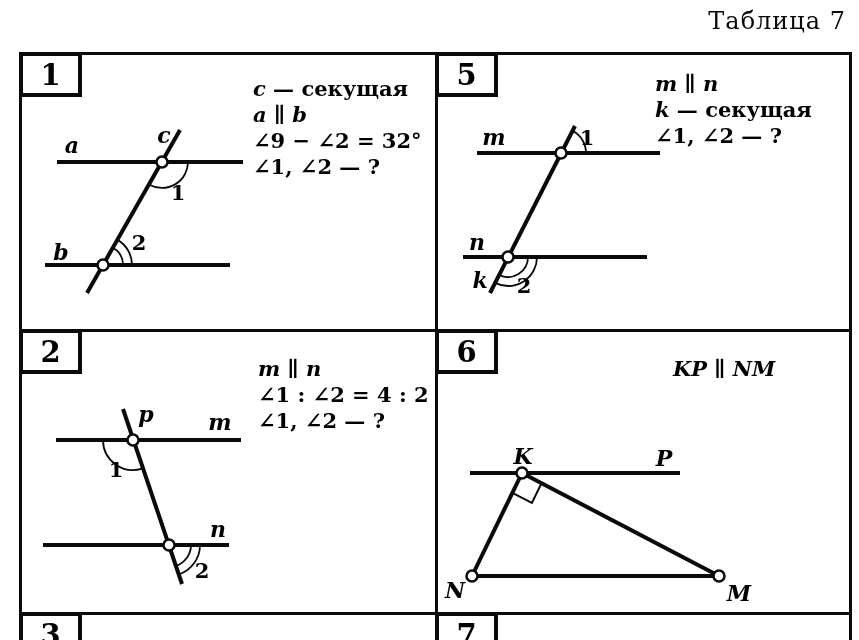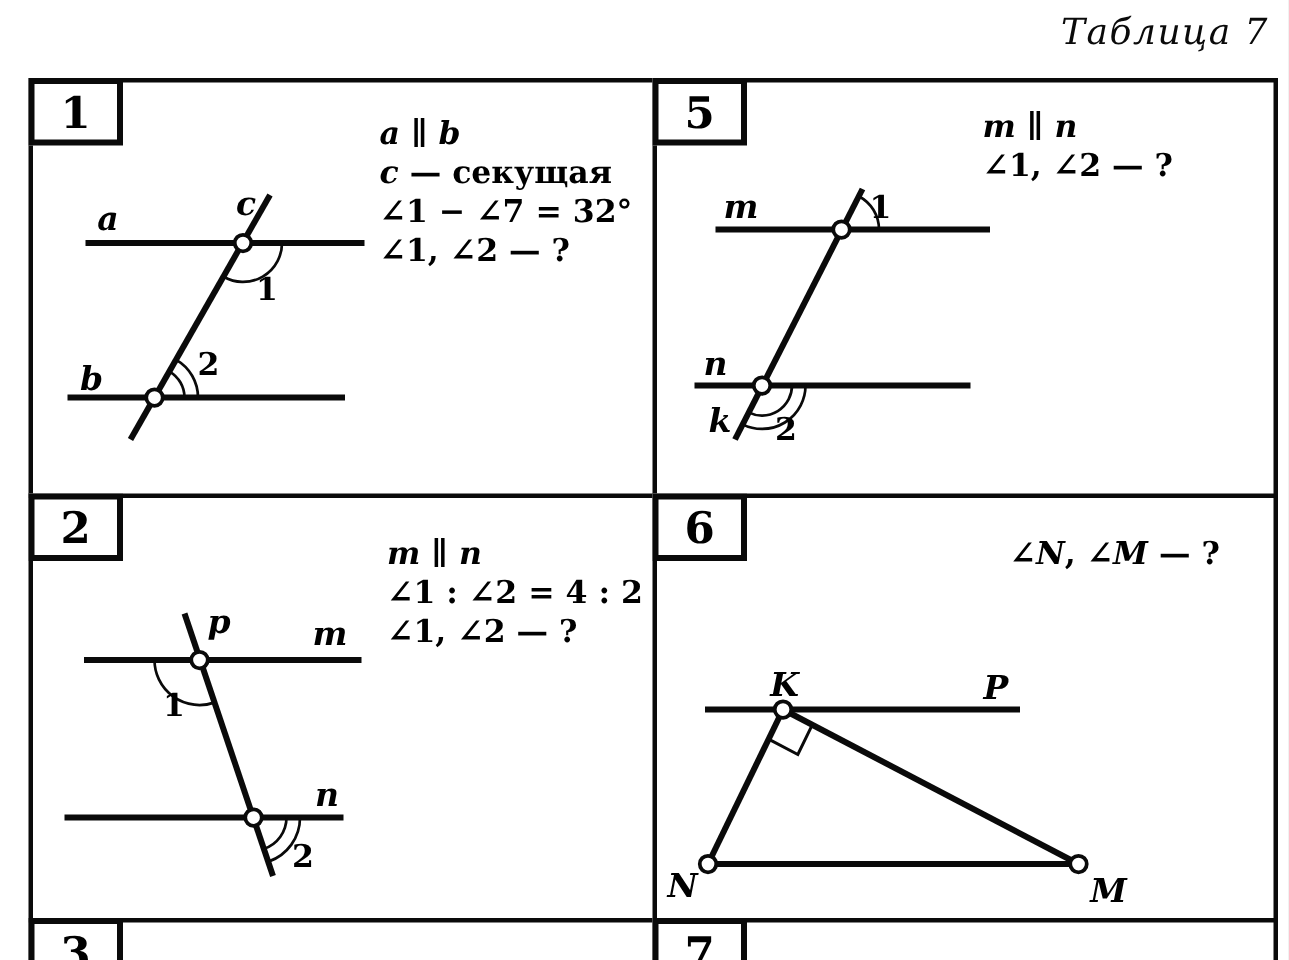--- a/index.html
+++ b/index.html
@@ -1,21 +1,21 @@
 <!DOCTYPE html>
 <html><head>
 <meta charset="utf-8">
 <style>
   html,body{margin:0;padding:0;background:#e8e8e8;}
   #screen{
     position:relative;width:859px;height:640px;background:#ffffff;
     overflow:hidden;font-family:"DejaVu Serif","DejaVu Sans",serif;color:#000;
   }
   .caption{
-    position:absolute;top:7px;right:13px;font-style:italic;font-size:24px;
+    position:absolute;top:7px;right:13px;font-size:24px;
     letter-spacing:1px;color:#0a0a0a;
   }
   .border-box{position:absolute;box-sizing:border-box;border:3px solid #0a0a0a;}
   .vline{position:absolute;width:3px;background:#0a0a0a;}
   .hline{position:absolute;height:3px;background:#0a0a0a;}
   .badge{
     position:absolute;box-sizing:border-box;width:63px;height:45px;
     border:4px solid #0a0a0a;background:#fff;display:flex;align-items:center;
     justify-content:center;font-weight:bold;font-size:29px;z-index:3;
   }
@@ -44,36 +44,37 @@
   <div class="hline" style="left:19px;top:612px;width:833px;"></div>
 
   <div class="badge" style="left:19px;top:52px;">1</div>
   <div class="badge" style="left:435px;top:52px;">5</div>
   <div class="badge" style="left:19px;top:329px;">2</div>
   <div class="badge" style="left:435px;top:329px;">6</div>
   <div class="badge" style="left:19px;top:612px;">3</div>
   <div class="badge" style="left:435px;top:612px;">7</div>
 
   <div class="conds" style="left:253px;top:76px;">
+    <div><span class="it">c</span><span> — секущая</span></div>
     <div><span class="it">a</span><span> ∥ </span><span class="it">b</span></div>
-    <div><span class="it">c</span><span> — секущая</span></div>
-    <div><span>∠1 − ∠7 = 32°</span></div>
+    <div><span>∠9 − ∠2 = 32°</span></div>
     <div><span>∠1, ∠2 — ?</span></div>
   </div>
   <div class="conds" style="left:655px;top:71px;">
     <div><span class="it">m</span><span> ∥ </span><span class="it">n</span></div>
+    <div><span class="it">k</span><span> — секущая</span></div>
     <div><span>∠1, ∠2 — ?</span></div>
   </div>
   <div class="conds" style="left:258px;top:356px;">
     <div><span class="it">m</span><span> ∥ </span><span class="it">n</span></div>
     <div><span>∠1 : ∠2 = 4 : 2</span></div>
     <div><span>∠1, ∠2 — ?</span></div>
   </div>
   <div class="conds" style="left:673px;top:356px;">
-    <div><span>∠</span><span class="it">N</span><span>, </span><span>∠</span><span class="it">M</span><span> — ?</span></div>
+    <div><span class="it">KP</span><span> ∥ </span><span class="it">NM</span></div>
   </div>
 
   <svg class="diag" style="left:20px;top:53px;" width="416" height="277" viewBox="0 0 416 277">
     <line class="main" x1="37" y1="109" x2="223" y2="109"></line>
     <line class="main" x1="25" y1="212" x2="210" y2="212"></line>
     <line class="main" x1="160" y1="77" x2="67" y2="240"></line>
     <path class="arc" d="M 168 109 A 26 26 0 0 1 129.4 131.7"></path>
     <path class="arc" d="M 93 194.7 A 20 20 0 0 1 103 212"></path>
     <path class="arc" d="M 97.5 186.9 A 29 29 0 0 1 112 212"></path>
     <circle cx="142" cy="109" r="5.5"></circle>

